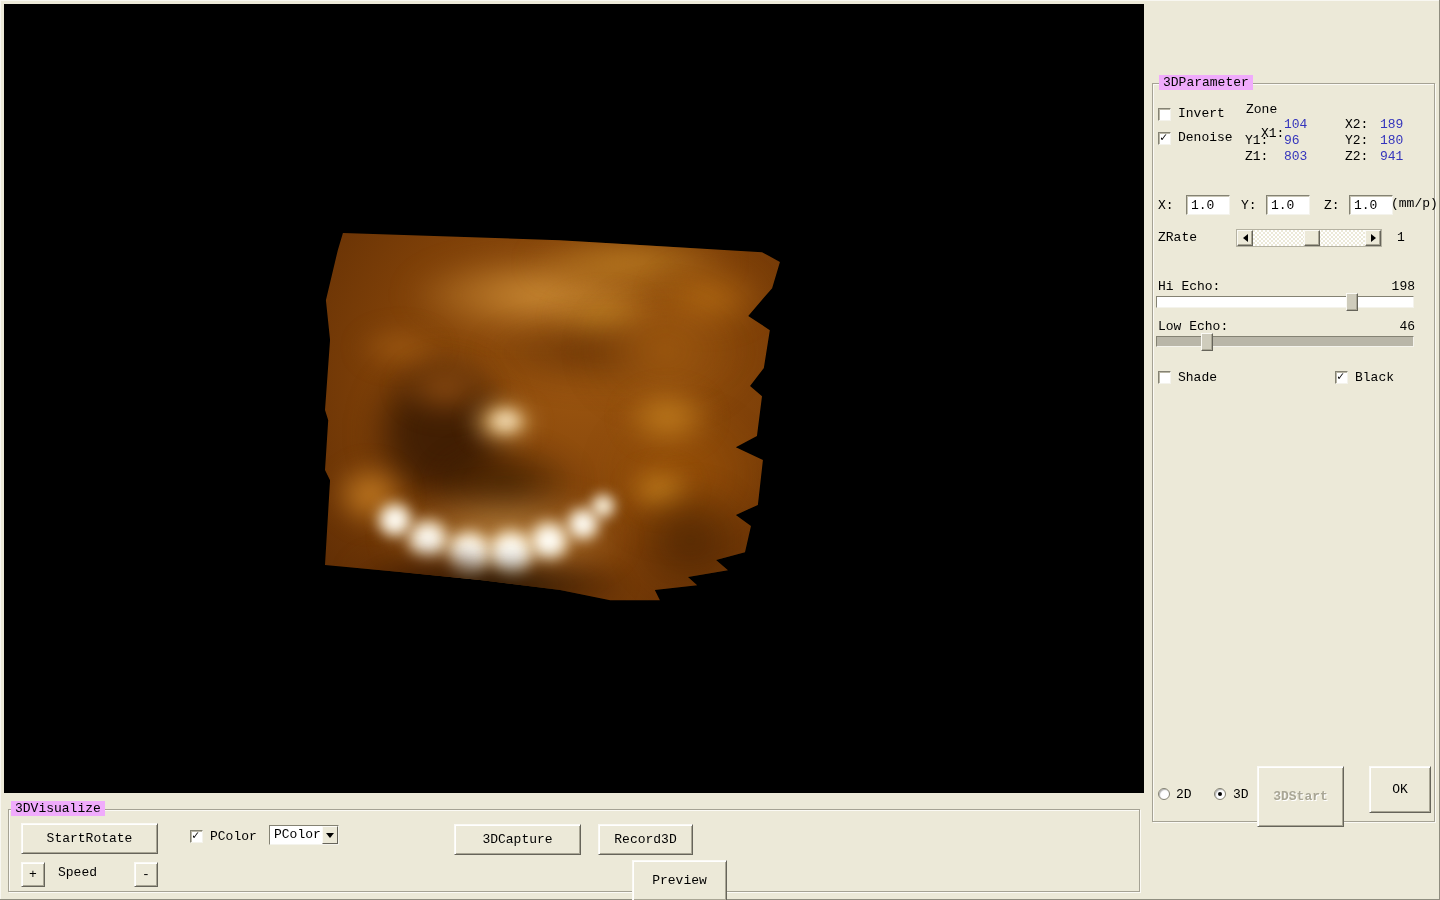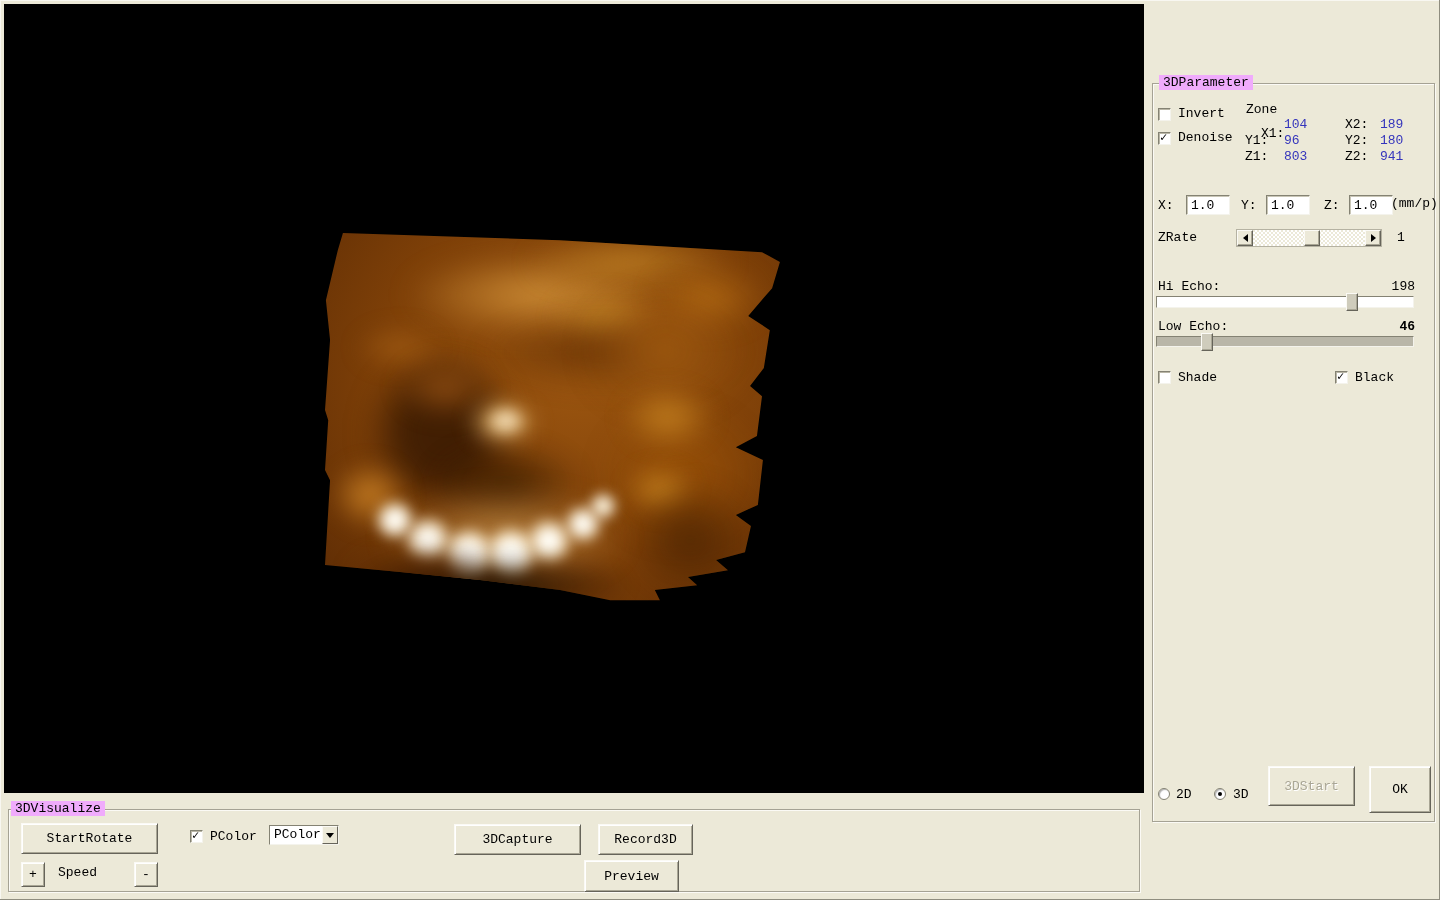--- a/index.html
+++ b/index.html
@@ -157,54 +157,54 @@
   </div>
   <span class="num" style="left:244px;top:146px;">1</span>
 
   <span class="lbl" style="left:5px;top:195px;">Hi Echo:</span>
   <span class="num" style="left:210px;top:195px;width:52px;text-align:right;">198</span>
   <div class="track white" style="left:3px;top:212px;width:258px;height:12px;">
     <span class="thumb" style="left: 189px;"></span>
   </div>
 
   <span class="lbl" style="left:5px;top:235px;">Low Echo:</span>
-  <span class="num" style="left:210px;top:235px;width:52px;text-align:right;font-weight:bold;">46</span>
+  <span class="num" style="left:210px;top:235px;width:52px;text-align:right;">46</span>
   <div class="track gray" style="left:3px;top:252px;width:258px;height:11px;">
     <span class="thumb" style="left: 44px;"></span>
   </div>
 
   <span class="cb" style="left:5px;top:287px;"></span>
   <span class="lbl" style="left:25px;top:286px;">Shade</span>
   <span class="cb on" style="left:182px;top:287px;"></span>
   <span class="lbl" style="left:202px;top:286px;">Black</span>
 
   <span class="radio" style="left:5px;top:704px;"></span>
   <span class="lbl" style="left:23px;top:703px;">2D</span>
   <span class="radio on" style="left:61px;top:704px;"></span>
   <span class="lbl" style="left:80px;top:703px;">3D</span>
 
-  <button class="btn disabled" style="left:115px;top:682px;width:87px;height:40px;">3DStart</button>
+  <button class="btn disabled" style="left:104px;top:682px;width:87px;height:61px;font-weight:bold;">3DStart</button>
   <button class="btn" style="left:216px;top:682px;width:62px;height:47px;">OK</button>
 </div>
 
 <div class="groupbox" style="left:8px;top:809px;width:1132px;height:83px;">
   <span class="legend" style="left:2px;">3DVisualize</span>
 
   <button class="btn" style="left:12px;top:13px;width:137px;height:31px;">StartRotate</button>
 
   <span class="cb on" style="left:181px;top:20px;"></span>
   <span class="lbl" style="left:201px;top:19px;">PColor</span>
 
   <div class="combo" style="left:260px;top:15px;">
     <span class="txt">PColor</span>
     <span class="drop">
         <span class="tri-d"></span>
       </span>
   </div>
 
   <button class="btn" style="left:445px;top:14px;width:127px;height:31px;">3DCapture</button>
   <button class="btn" style="left:589px;top:14px;width:95px;height:31px;">Record3D</button>
-  <button class="btn" style="left:575px;top:50px;width:95px;height:32px;">Preview</button>
+  <button class="btn" style="left:623px;top:50px;width:95px;height:41px;">Preview</button>
 
   <button class="btn" style="left:12px;top:52px;width:24px;height:25px;">+</button>
   <span class="lbl" style="left:49px;top:55px;">Speed</span>
   <button class="btn" style="left:125px;top:52px;width:24px;height:25px;">-</button>
 </div>
 
 </body></html>

